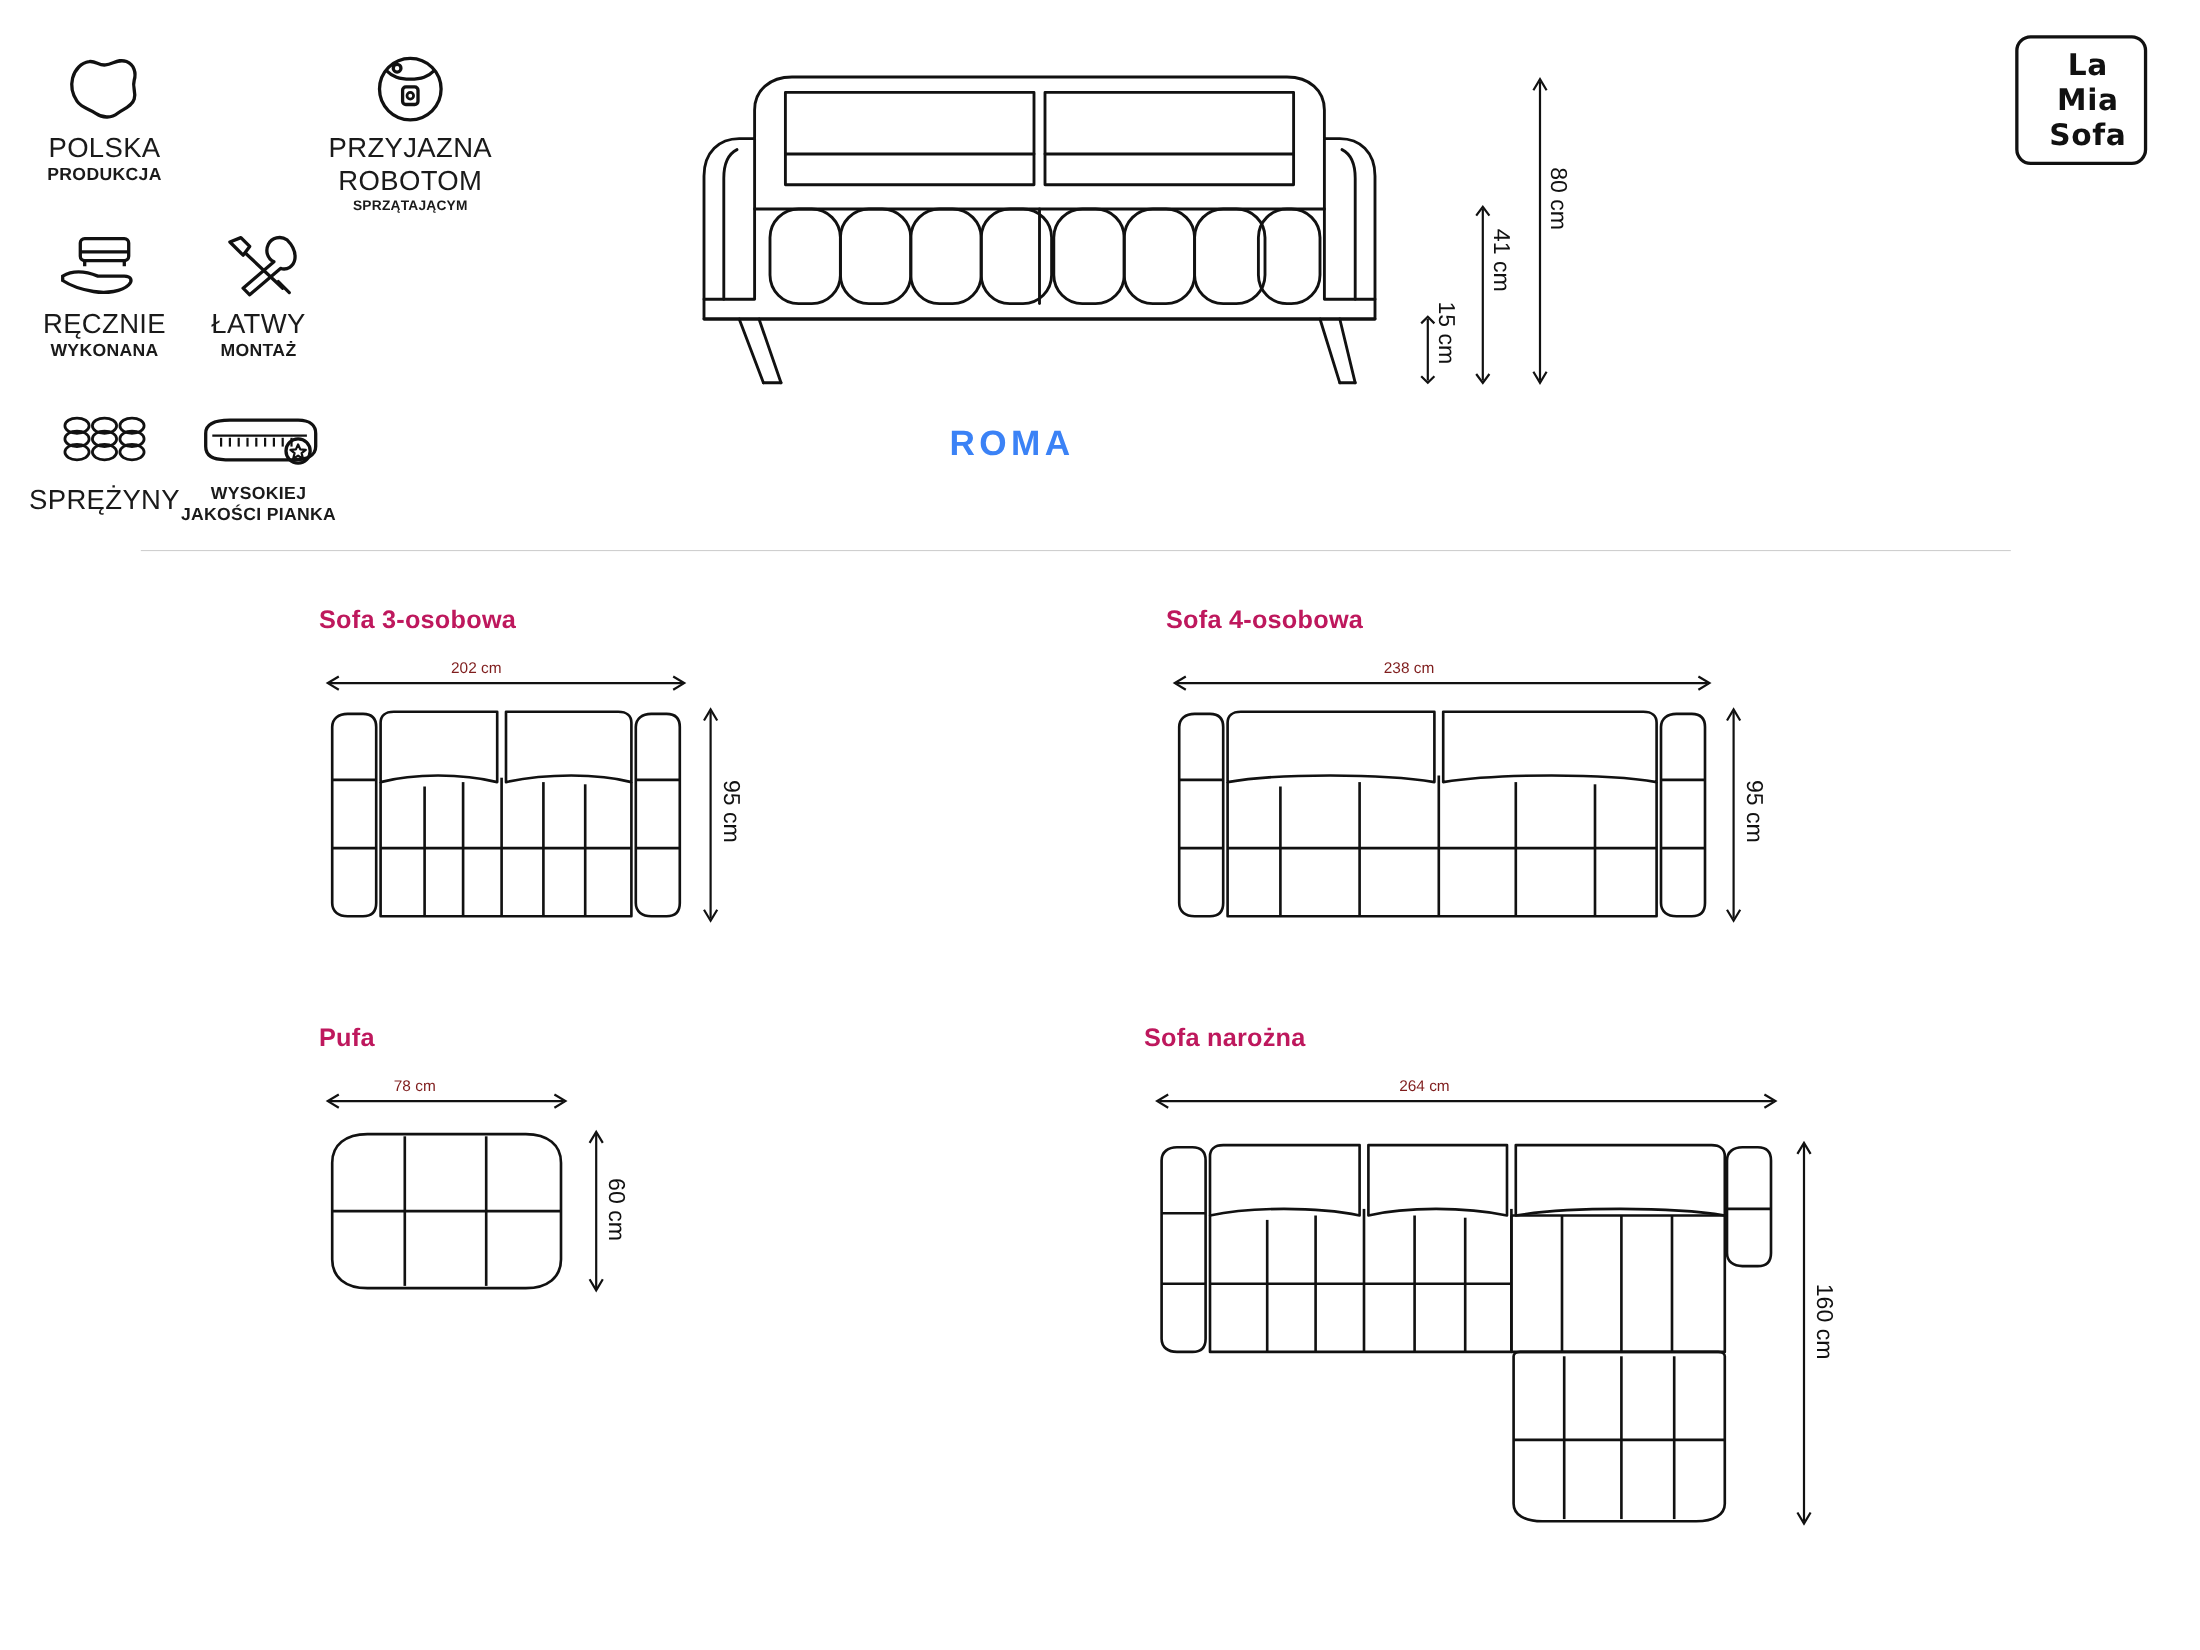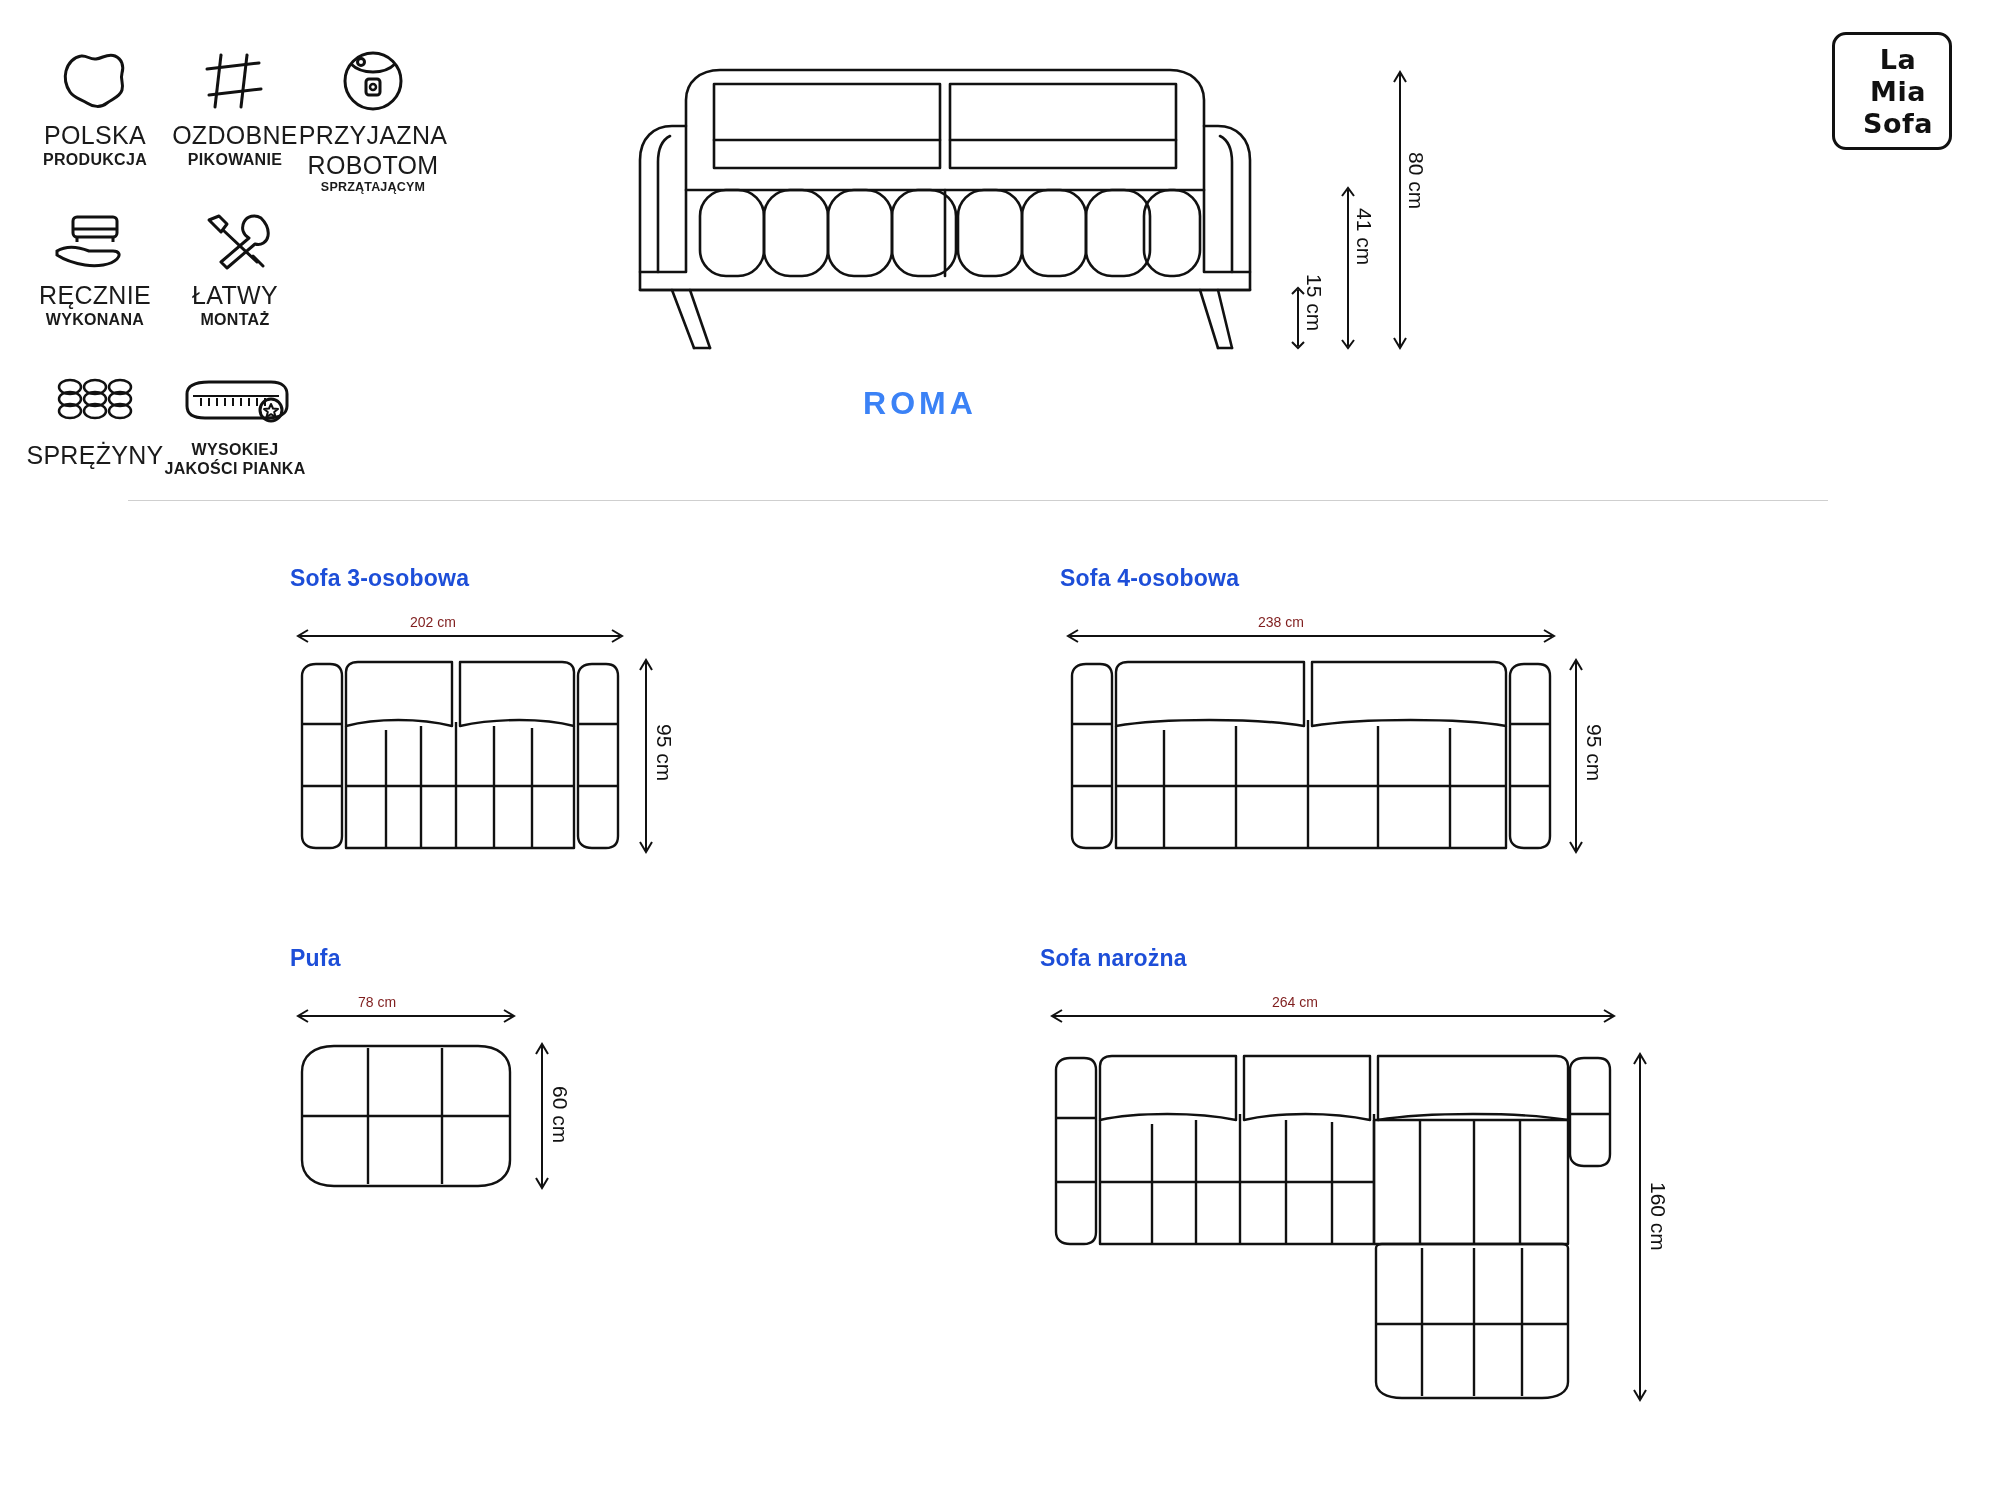--- a/index.html
+++ b/index.html
@@ -118,23 +118,22 @@
     width: 1700px;
     height: 1px;
     background: #cfcfcf;
   }
 
   
   .panel { position: absolute; }
   .panel-title {
     font-size: 23px;
     font-weight: bold;
-    color: #1d4ed8;
+    color: #be185d;
     letter-spacing: .2px;
-    margin-top: 15px;
   }
   #panel-3  { left: 290px;  top: 550px;  width: 560px; height: 380px; }
   #panel-4  { left: 1060px; top: 550px;  width: 620px; height: 380px; }
   #panel-pufa { left: 290px; top: 930px; width: 560px; height: 350px; }
   #panel-corner { left: 1040px; top: 930px; width: 760px; height: 520px; }
 
   .panel-body { position: relative; }
 
   
   .dim-h {
@@ -166,34 +165,20 @@
              C60 31, 64 34, 62 41 C60 48, 52 50, 47 54 C41 59, 33 58, 27 54 C21 50, 14 49, 10 43
              C6 37, 4 30, 6 22 Z"></path>
       </svg>
     </div>
     <div class="flabel">
       <span class="l1">POLSKA</span>
       <span class="l2">PRODUKCJA</span>
     </div>
   </div>
 
-  <div class="feature" id="f-ozdobne">
-    <div class="ficon">
-      <svg width="68" height="64" viewBox="0 0 68 64">
-        <path class="ln" stroke-width="3" stroke-linecap="round" d="M20 6 L14 58"></path>
-        <path class="ln" stroke-width="3" stroke-linecap="round" d="M46 6 L40 58"></path>
-        <path class="ln" stroke-width="3" stroke-linecap="round" d="M6 20 L58 14"></path>
-        <path class="ln" stroke-width="3" stroke-linecap="round" d="M8 46 L60 40"></path>
-      </svg>
-    </div>
-    <div class="flabel">
-      <span class="l1">OZDOBNE</span>
-      <span class="l2">PIKOWANIE</span>
-    </div>
-  </div>
 
   <div class="feature" id="f-robot">
     <div class="ficon">
       <svg width="68" height="66" viewBox="0 0 68 66">
         <circle class="ln" stroke-width="3" cx="34" cy="33" r="28"></circle>
         <path class="ln" stroke-width="3" d="M12 16 C18 22, 24 24, 34 24 C44 24, 50 22, 56 16"></path>
         <circle class="ln" stroke-width="3" cx="22" cy="14" r="3.5"></circle>
         <rect class="ln" stroke-width="3" x="27" y="31" width="14" height="16" rx="3"></rect>
         <circle class="ln" stroke-width="2.5" cx="34" cy="39" r="3"></circle>
       </svg>

